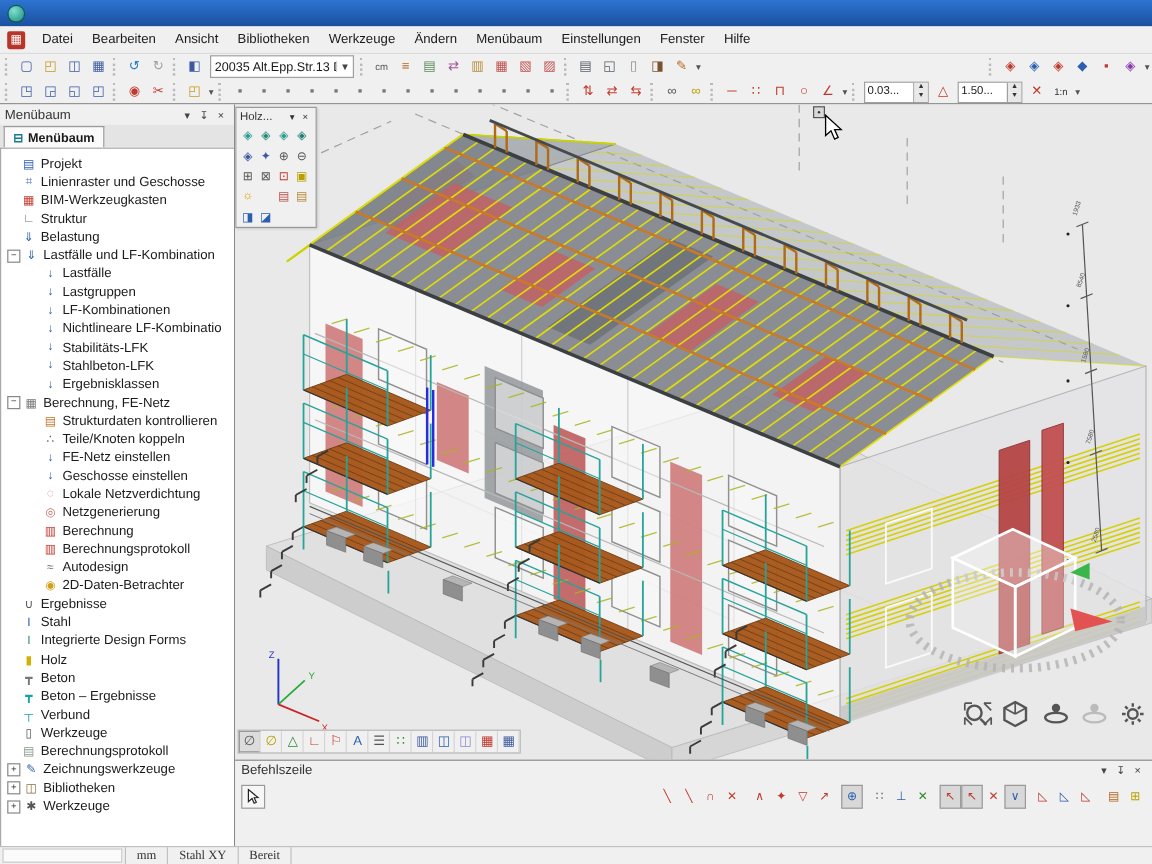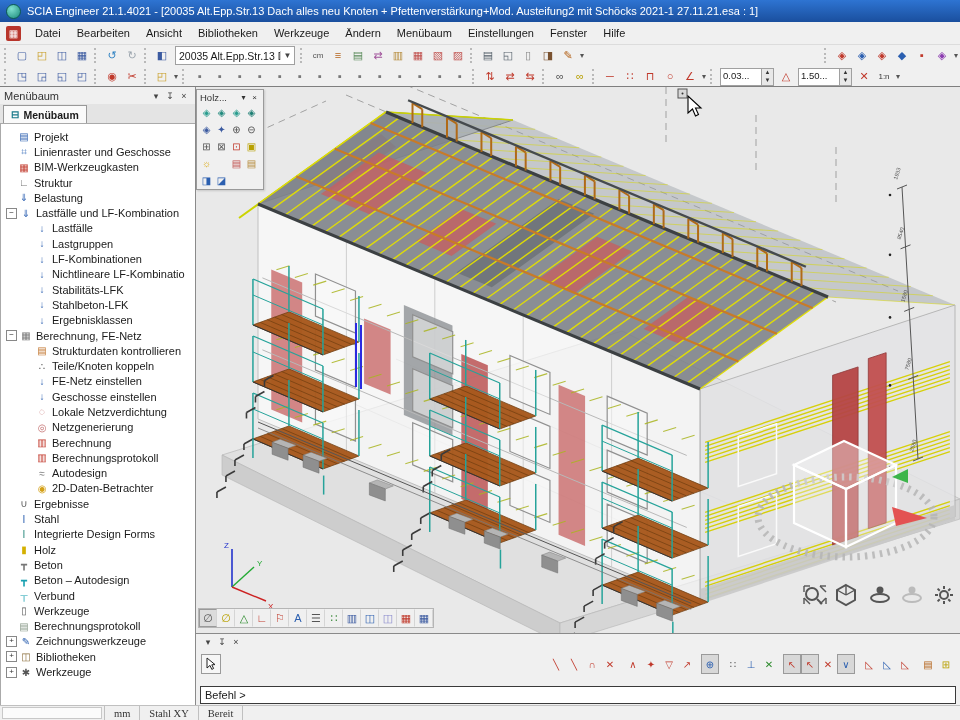--- a/index.html
+++ b/index.html
@@ -84,21 +84,20 @@
   .statusbar{position:absolute;left:0;bottom:0;width:960px;height:14px;background:#f0f0f0;
              border-top:1px solid #c0c0c0;display:flex;align-items:stretch;font-size:10.5px;color:#333;font-family:Liberation Serif, serif;}
   .st-box{width:98px;margin:1px 2px;background:#fbfbfb;border:1px solid #c8c8c8;}
   .st-cell{padding:0 9px;border-left:1px solid #c0c0c0;display:flex;align-items:center;}
 </style>
 </head>
 <body>
 
 <div class="titlebar">
   <span class="app-logo"></span>
-  <span class="ttl">SCIA Engineer 21.1.4021 - [20035 Alt.Epp.Str.13 Dach alles neu Knoten + Pfettenverstärkung+Mod. Austeifung2 mit Schöcks 2021-1 27.11.21.esa : 1]</span>
 </div>
 
 <div class="menubar">
   <span class="menu-app">▦</span>
   <span id="menus" style="display:flex;">
       <span class="menu-item">Datei</span>
       <span class="menu-item">Bearbeiten</span>
       <span class="menu-item">Ansicht</span>
       <span class="menu-item">Bibliotheken</span>
       <span class="menu-item">Werkzeuge</span>
@@ -370,21 +369,21 @@
           <span class="tlabel">Holz</span>
         </div>
         <div class="trow" style="padding-left: 0px;">
           <div class="texp-sp"></div>
           <div class="tico" style="color: rgb(119, 119, 119);">┳</div>
           <span class="tlabel">Beton</span>
         </div>
         <div class="trow" style="padding-left: 0px;">
           <div class="texp-sp"></div>
           <div class="tico" style="color: rgb(24, 160, 176);">┳</div>
-          <span class="tlabel">Beton – Autodesign</span>
+          <span class="tlabel">Beton – Ergebnisse</span>
         </div>
         <div class="trow" style="padding-left: 0px;">
           <div class="texp-sp"></div>
           <div class="tico" style="color: rgb(24, 160, 176);">┬</div>
           <span class="tlabel">Verbund</span>
         </div>
         <div class="trow" style="padding-left: 0px;">
           <div class="texp-sp"></div>
           <div class="tico" style="color: rgb(85, 85, 85);">▯</div>
           <span class="tlabel">Werkzeuge</span>
@@ -956,20 +955,21 @@
         <div class="tb-btn" style="color: rgb(59, 90, 160);">▥</div>
         <div class="tb-btn" style="color: rgb(43, 95, 176);">◫</div>
         <div class="tb-btn" style="color: rgb(136, 136, 204);">◫</div>
         <div class="tb-btn" style="color: rgb(192, 57, 43);">▦</div>
         <div class="tb-btn" style="color: rgb(59, 90, 160);">▦</div>
       </div>
   </div>
 
   <div class="cmdline">
     <div class="cmd-head">
+      <span class="pt">Befehlszeile</span>
       <span class="pb">▾</span>
       <span class="pb">↧</span>
       <span class="pb">×</span>
     </div>
     <div class="cursor-btn">
       <svg width="12" height="14" viewBox="0 0 12 14">
         <polygon points="2,1 2,11 5,8.4 6.8,12.4 8.6,11.5 6.8,7.8 10,7.6" fill="#fff" stroke="#222" stroke-width="1"></polygon>
       </svg>
     </div>
     <div class="snapbar" id="snapbar">
@@ -994,23 +994,20 @@
         <div class="snap-btn" style="color: rgb(192, 57, 43);">✕</div>
         <div class="snap-btn pressed" style="color: rgb(43, 95, 176);">∨</div>
         <div class="snap-gap"></div>
         <div class="snap-btn" style="color: rgb(192, 57, 43);">◺</div>
         <div class="snap-btn" style="color: rgb(43, 95, 176);">◺</div>
         <div class="snap-btn" style="color: rgb(192, 57, 43);">◺</div>
         <div class="snap-gap"></div>
         <div class="snap-btn" style="color: rgb(181, 101, 29);">▤</div>
         <div class="snap-btn" style="color: rgb(184, 160, 0);">⊞</div>
       </div>
-    <div class="cmd-input">
-      <span>Befehl &gt;</span>
-    </div>
   </div>
 
 </div>
 
 <div class="statusbar">
   <div class="st-box"></div>
   <div class="st-cell">mm</div>
   <div class="st-cell">Stahl XY</div>
   <div class="st-cell" style="border-right:1px solid #c0c0c0;">Bereit</div>
 </div>

